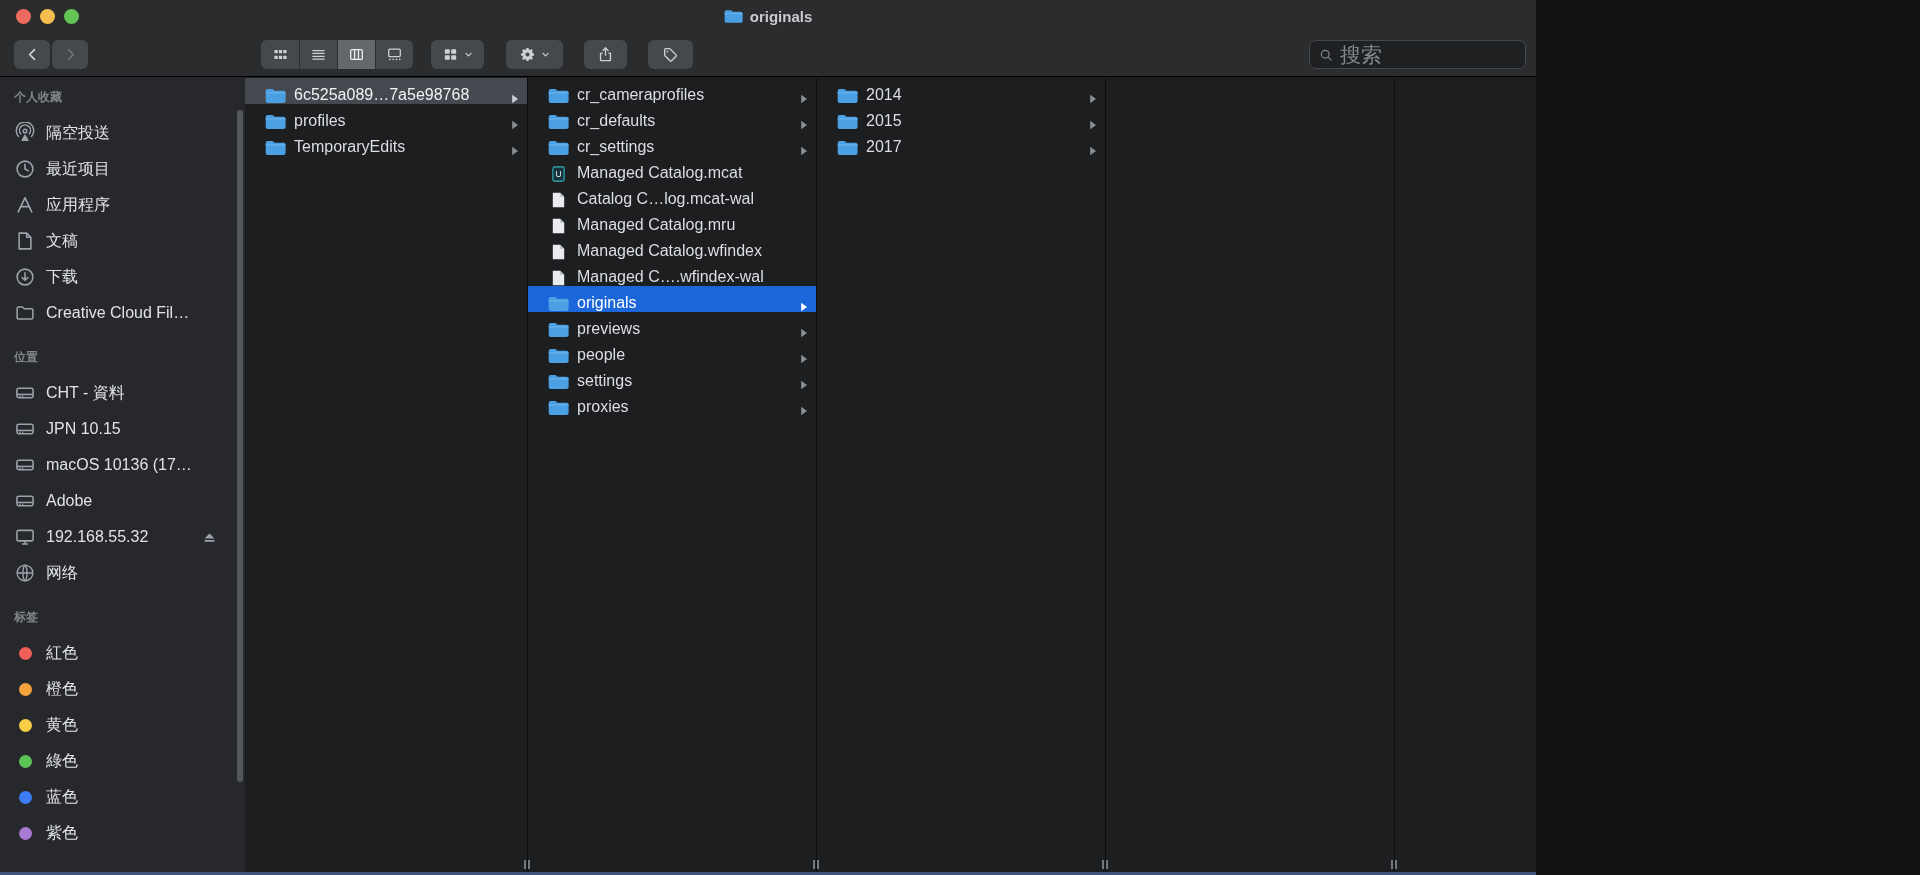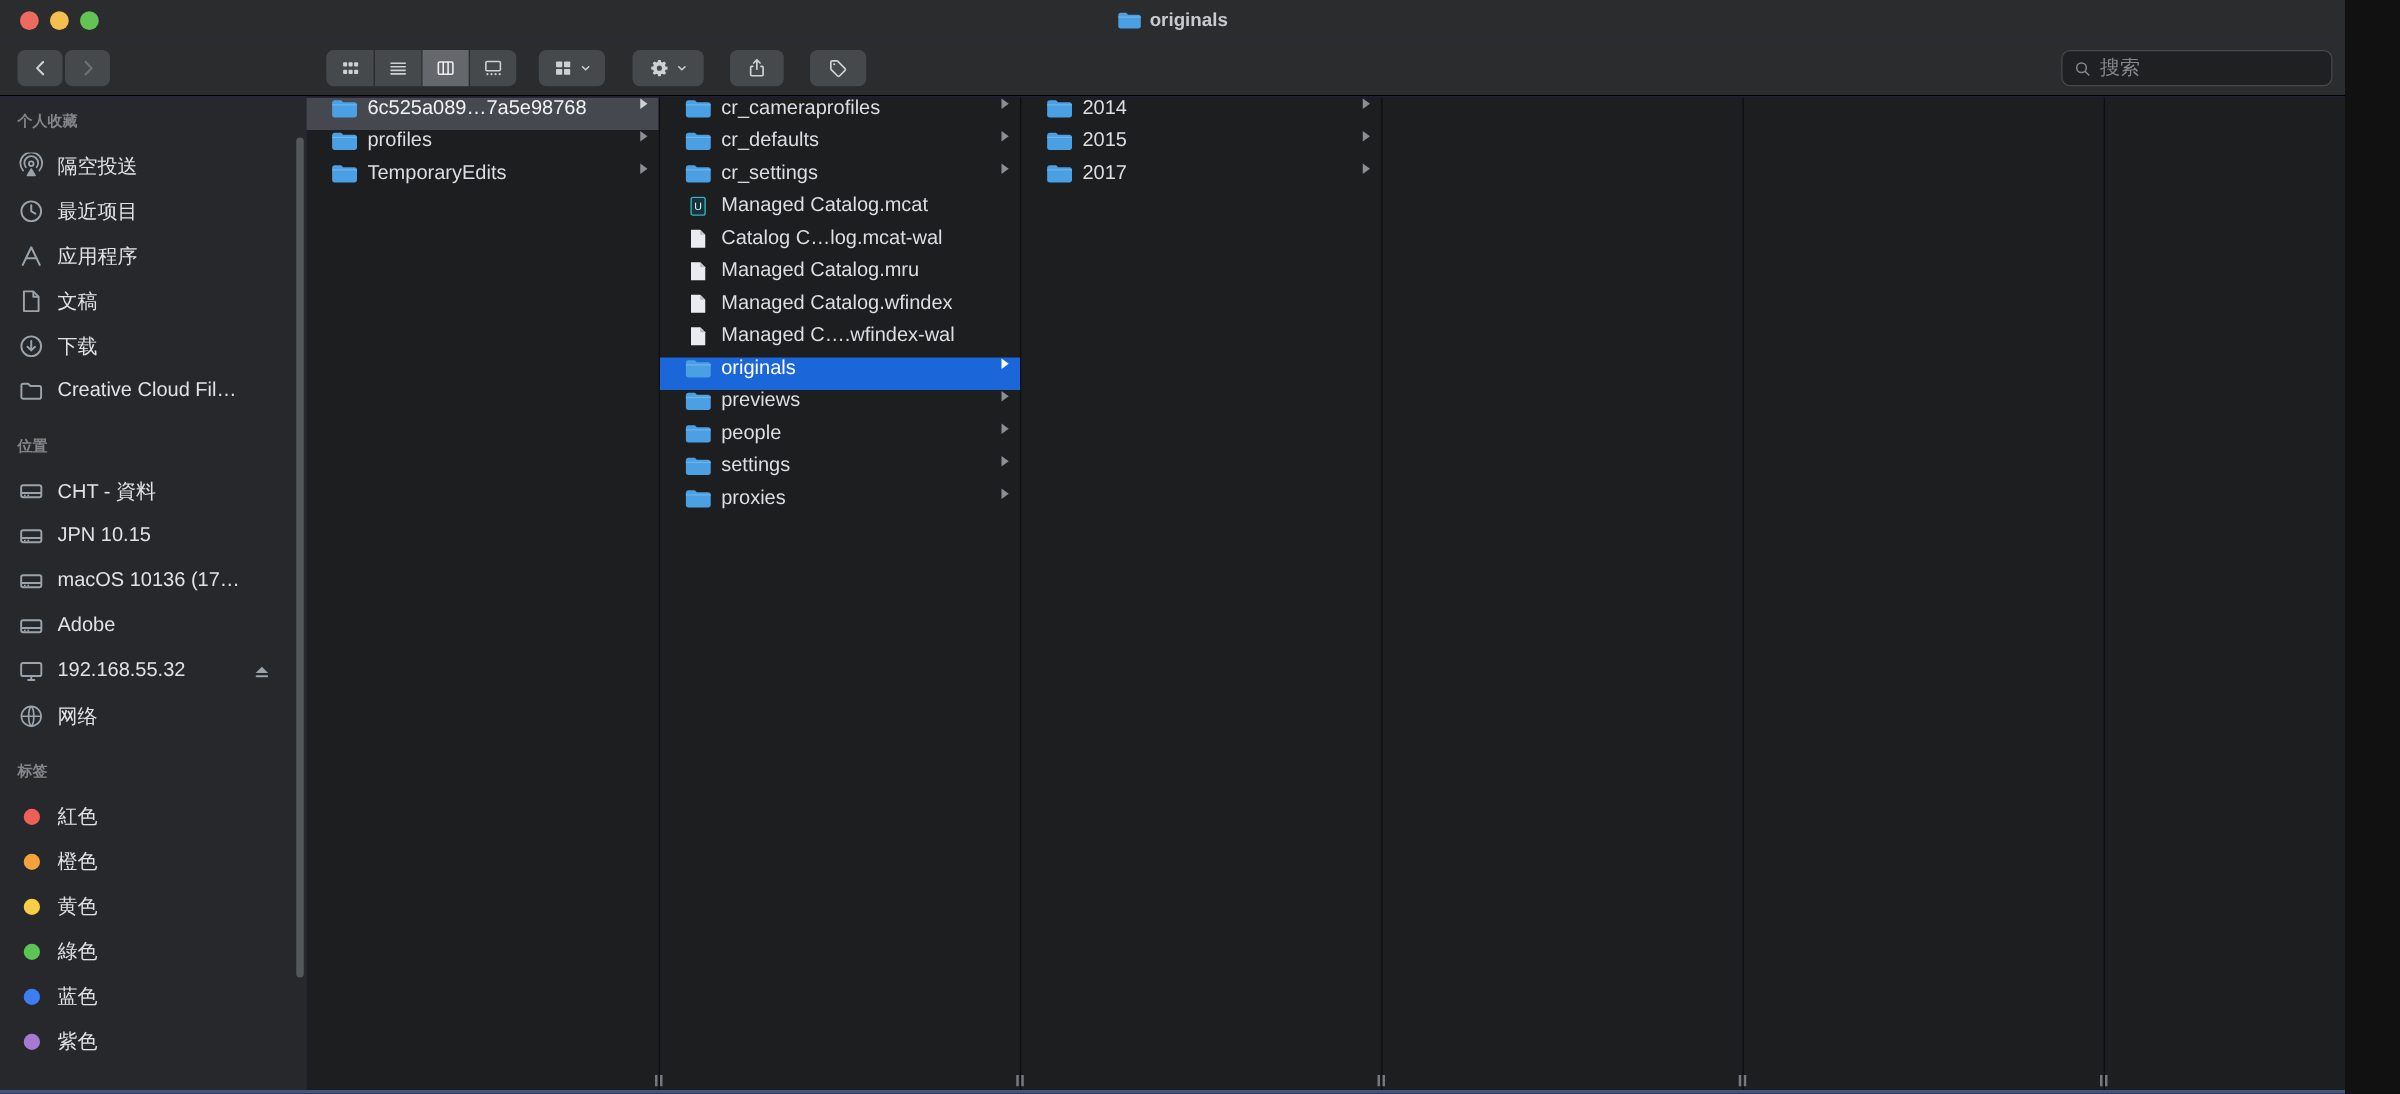--- a/index.html
+++ b/index.html
@@ -1,18 +1,18 @@
 <!DOCTYPE html>
 <html><head>
 <meta charset="utf-8">
 <style>
   *{margin:0;padding:0;box-sizing:border-box}
   html,body{width:1920px;height:875px;overflow:hidden;background:#111;
     font-family:"Liberation Sans","DejaVu Sans",sans-serif;-webkit-font-smoothing:antialiased;user-select:none}
-  .window{position:relative;width:1876px;height:875px;display:flex;flex-direction:column;background:#4c1d95}
+  .window{position:relative;width:1536px;height:875px;display:flex;flex-direction:column;background:#3b82f6}
 
   
   .titlebar{height:33px;background:#2a2c2e;position:relative;display:flex;align-items:center;justify-content:center;flex:0 0 auto}
   .traffic{position:absolute;left:16px;top:9px;display:flex;gap:9px}
   .tl{width:15px;height:15px;border-radius:50%;display:block}
   .title{display:flex;align-items:center;gap:7px;color:#c9cbce;font-size:15px;font-weight:600}
   .title .mini-folder svg{width:19px;height:15px;display:block}
 
   
   .toolbar{height:44px;background:#2a2c2e;border-bottom:1px solid #000;position:relative;flex:0 0 auto}
@@ -29,21 +29,21 @@
   .seg.active{background:#64686d;color:#eceef0}
   .seg svg{width:17px;height:17px;display:block}
   .combo{padding:0 7px;gap:4px}
   .combo .chev svg{width:11px;height:11px}
   .group-btn{left:431px;width:53px}
   .gear-btn{left:506px;width:57px}
   .share-btn{left:584px;width:43px}
   .tag-btn{left:648px;width:45px}
   .search{position:absolute;right:10px;top:7px;width:217px;height:29px;background:#1e2022;border:1px solid #46494c;border-radius:7px;display:flex;align-items:center;padding:0 8px;gap:6px;color:#84888d}
   .search-ic svg{width:16px;height:16px;display:block}
-  .search input{flex:1;min-width:0;background:transparent;border:none;outline:none;color:#dcdee0;font-size:16px;font-family:inherit}
+  .search input{flex:1;min-width:0;background:transparent;border:none;outline:none;color:#dcdee0;font-size:21px;font-family:inherit}
   .search input::placeholder{color:#84888d}
 
   
   .main{flex:1;display:flex;overflow:hidden;position:relative}
 
   
   .sidebar{width:245px;flex:0 0 auto;background:#26282b;position:relative;overflow:hidden;padding-top:2px}
   .sb-header{height:36px;display:flex;align-items:center;padding-left:14px;color:#82868c;font-size:12px;font-weight:600}
   .sb-header.gap{margin-top:8px}
   .sb-item{height:36px;display:flex;align-items:center;padding-left:13px;gap:9px;color:#e0e2e5;font-size:16px;cursor:default}
@@ -56,21 +56,21 @@
   .sb-scrollbar{position:absolute;right:2px;top:33px;width:6px;height:672px;background:#55585b;border-radius:3px}
 
   
   .cols{flex:1;display:flex;background:#1c1e20;padding-top:1px;min-width:0}
   .col{width:288px;flex:0 0 auto;overflow:hidden}
   .col:first-child{width:282px}
   .col:last-child{flex:1;width:auto}
   .divider{width:1px;flex:0 0 auto;background:#0d0e10;position:relative}
   .grip{position:absolute;bottom:6px;left:-3px;display:flex;gap:2px}
   .grip i{width:2px;height:9px;background:#75797d;display:block}
-  .row{height:26px;display:flex;align-items:flex-start;padding:0 8px 0 20px;gap:8px;font-size:16px;color:#dcdee1}
+  .row{height:26px;display:flex;align-items:flex-end;padding:0 8px 0 20px;gap:8px;font-size:16px;color:#dcdee1}
   .row-icon{width:21px;height:17px;flex:0 0 auto;display:flex;align-items:center;justify-content:center}
   .row-icon svg{width:21px;height:16px;display:block}
   .row-icon.file svg,.row-icon.file-special svg{width:13px;height:16px}
   .row-label{flex:1;white-space:nowrap;overflow:hidden}
   .arrow{flex:0 0 auto;color:#8b8f94;display:flex}
   .arrow svg{width:8px;height:10px;display:block}
   .sel-active{background:#1b66d8;color:#fff}
   .sel-active .arrow{color:#fff}
   .sel-inactive{background:#45494f;color:#f1f2f4}
   .sel-inactive .arrow{color:#cdd0d4}

